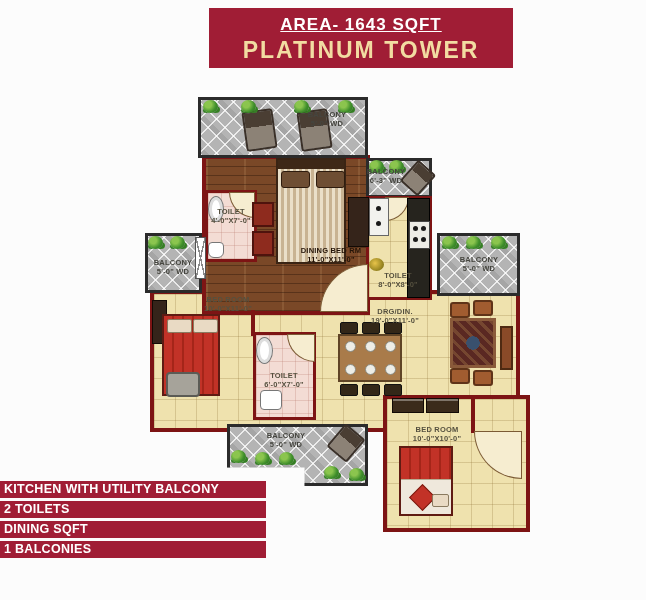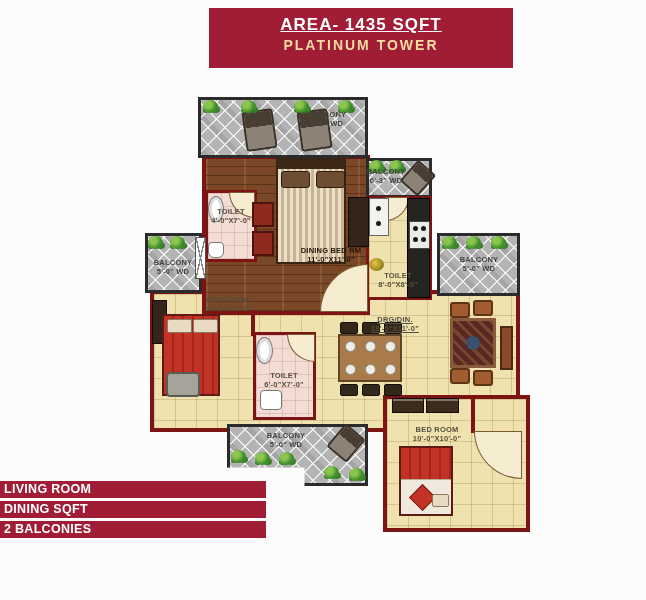--- a/index.html
+++ b/index.html
@@ -5,21 +5,21 @@
   html,body{margin:0;padding:0;background:#fbfbfb;}
   .canvas{position:relative;width:646px;height:600px;background:#fcfcfc;overflow:hidden;
           font-family:"Liberation Sans",sans-serif;}
   .box{position:absolute;box-sizing:border-box;}
 
   
   .banner{position:absolute;left:209px;top:8px;width:304px;height:60px;background:#A01D35;
           text-align:center;z-index:40;}
   .banner .area{margin-top:7px;font-size:17px;font-weight:bold;color:#ffffff;
                 text-decoration:underline;letter-spacing:1px;}
-  .banner .tower{margin-top:2px;font-size:14px;font-weight:bold;color:#F2DCA2;letter-spacing:2px;}
+  .banner .tower{margin-top:2px;font-size:23px;font-weight:bold;color:#F2DCA2;letter-spacing:2px;}
 
   
   .tile{background-color:#EFE2AE;
         background-image:linear-gradient(rgba(150,120,60,.28) 1px,transparent 1px),
                          linear-gradient(90deg,rgba(150,120,60,.28) 1px,transparent 1px);
         background-size:21px 21px;}
   .balc{background-color:#B4B4B4;
         background-image:
           repeating-linear-gradient(45deg,rgba(255,255,255,.75) 0,rgba(255,255,255,.75) 1px,transparent 1px,transparent 12px),
           repeating-linear-gradient(135deg,rgba(255,255,255,.75) 0,rgba(255,255,255,.75) 1px,transparent 1px,transparent 12px),
@@ -93,21 +93,21 @@
   .features{position:absolute;left:0;top:481px;width:266px;z-index:40;}
   .feature-bar{height:17px;margin-bottom:3px;background:#A01D35;color:#ffffff;
                font-size:12.5px;font-weight:bold;line-height:17px;padding-left:4px;letter-spacing:.3px;}
 </style>
 </head>
 <body>
 
 <div class="canvas">
 
   <div class="banner">
-    <div class="area">AREA- 1435 SQFT</div>
+    <div class="area">AREA- 1643 SQFT</div>
     <div class="tower">PLATINUM TOWER</div>
   </div>
 
   <div>
 
     <div class="box tile wall4" style="left:150px;top:290px;width:370px;height:142px;"></div>
 
     <div class="box wood wall4" style="left:202px;top:155px;width:168px;height:160px;"></div>
 
     <div class="box balc" style="left:198px;top:97px;width:170px;height:61px;"></div>
@@ -255,33 +255,34 @@
       <span>5'-0" WD</span>
     </div>
     <div class="lbl" style="left:190px;top:296px;width:76px;">
       <span>BED ROOM</span>
       <span>10'-0"X11'-0"</span>
     </div>
     <div class="lbl" style="left:254px;top:372px;width:60px;">
       <span>TOILET</span>
       <span>6'-0"X7'-0"</span>
     </div>
-    <div class="lbl" style="left:355px;top:316px;width:80px;text-decoration:underline;">
+    <div class="lbl" style="left:355px;top:308px;width:80px;">
       <span>DRG/DIN.</span>
       <span>19'-0"X11'-0"</span>
     </div>
     <div class="lbl on-balc" style="left:246px;top:432px;width:80px;">
       <span>BALCONY</span>
       <span>5'-0" WD</span>
     </div>
     <div class="lbl" style="left:400px;top:426px;width:74px;">
       <span>BED ROOM</span>
       <span>10'-0"X10'-0"</span>
     </div>
   </div>
 
   <div class="features">
-    <div class="feature-bar">LIVING ROOM</div>
+    <div class="feature-bar">KITCHEN WITH UTILITY BALCONY</div>
+    <div class="feature-bar">2 TOILETS</div>
     <div class="feature-bar">DINING SQFT</div>
-    <div class="feature-bar">2 BALCONIES</div>
+    <div class="feature-bar">1 BALCONIES</div>
   </div>
 
 </div>
 
 </body></html>

